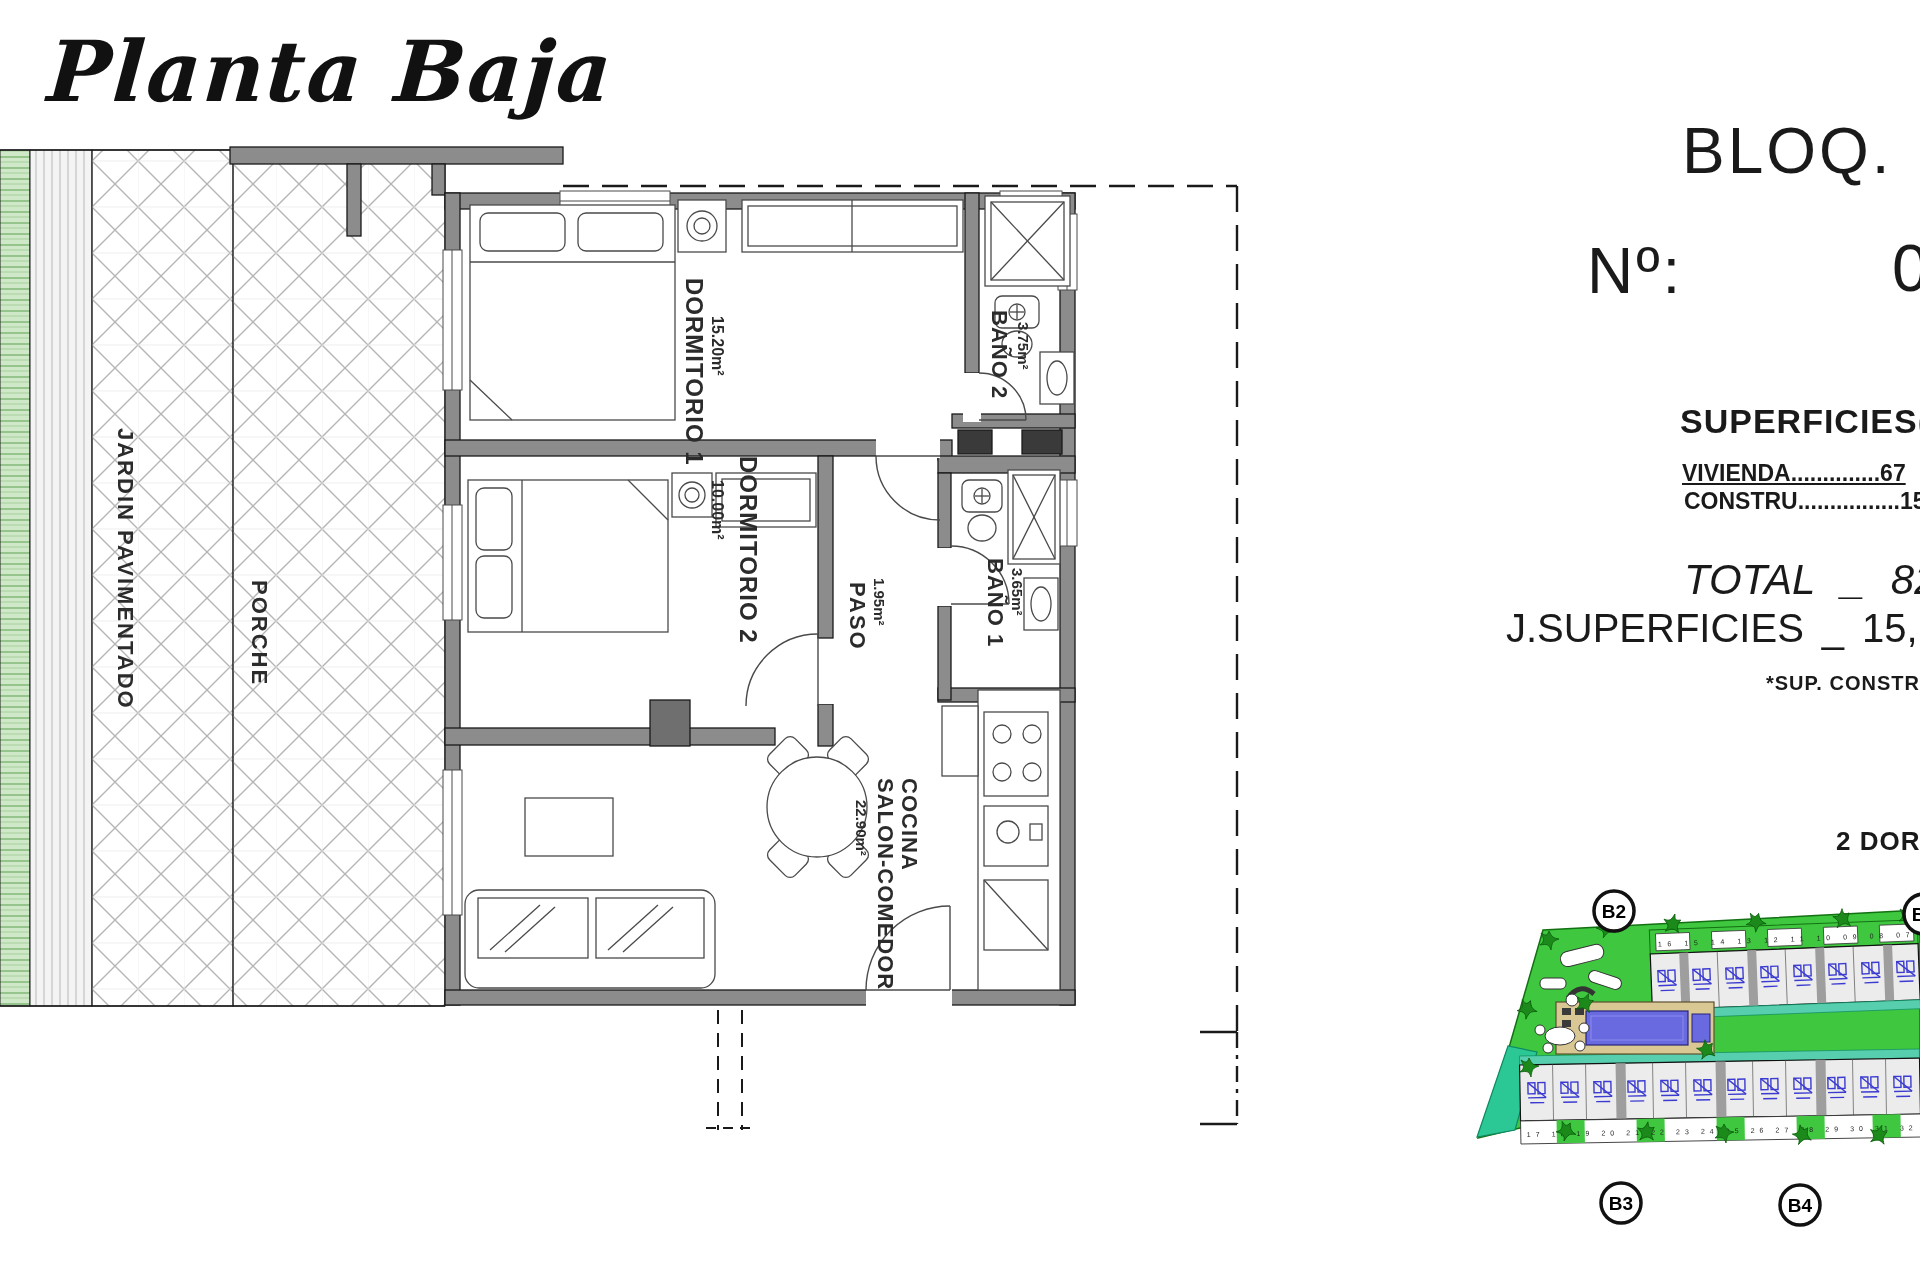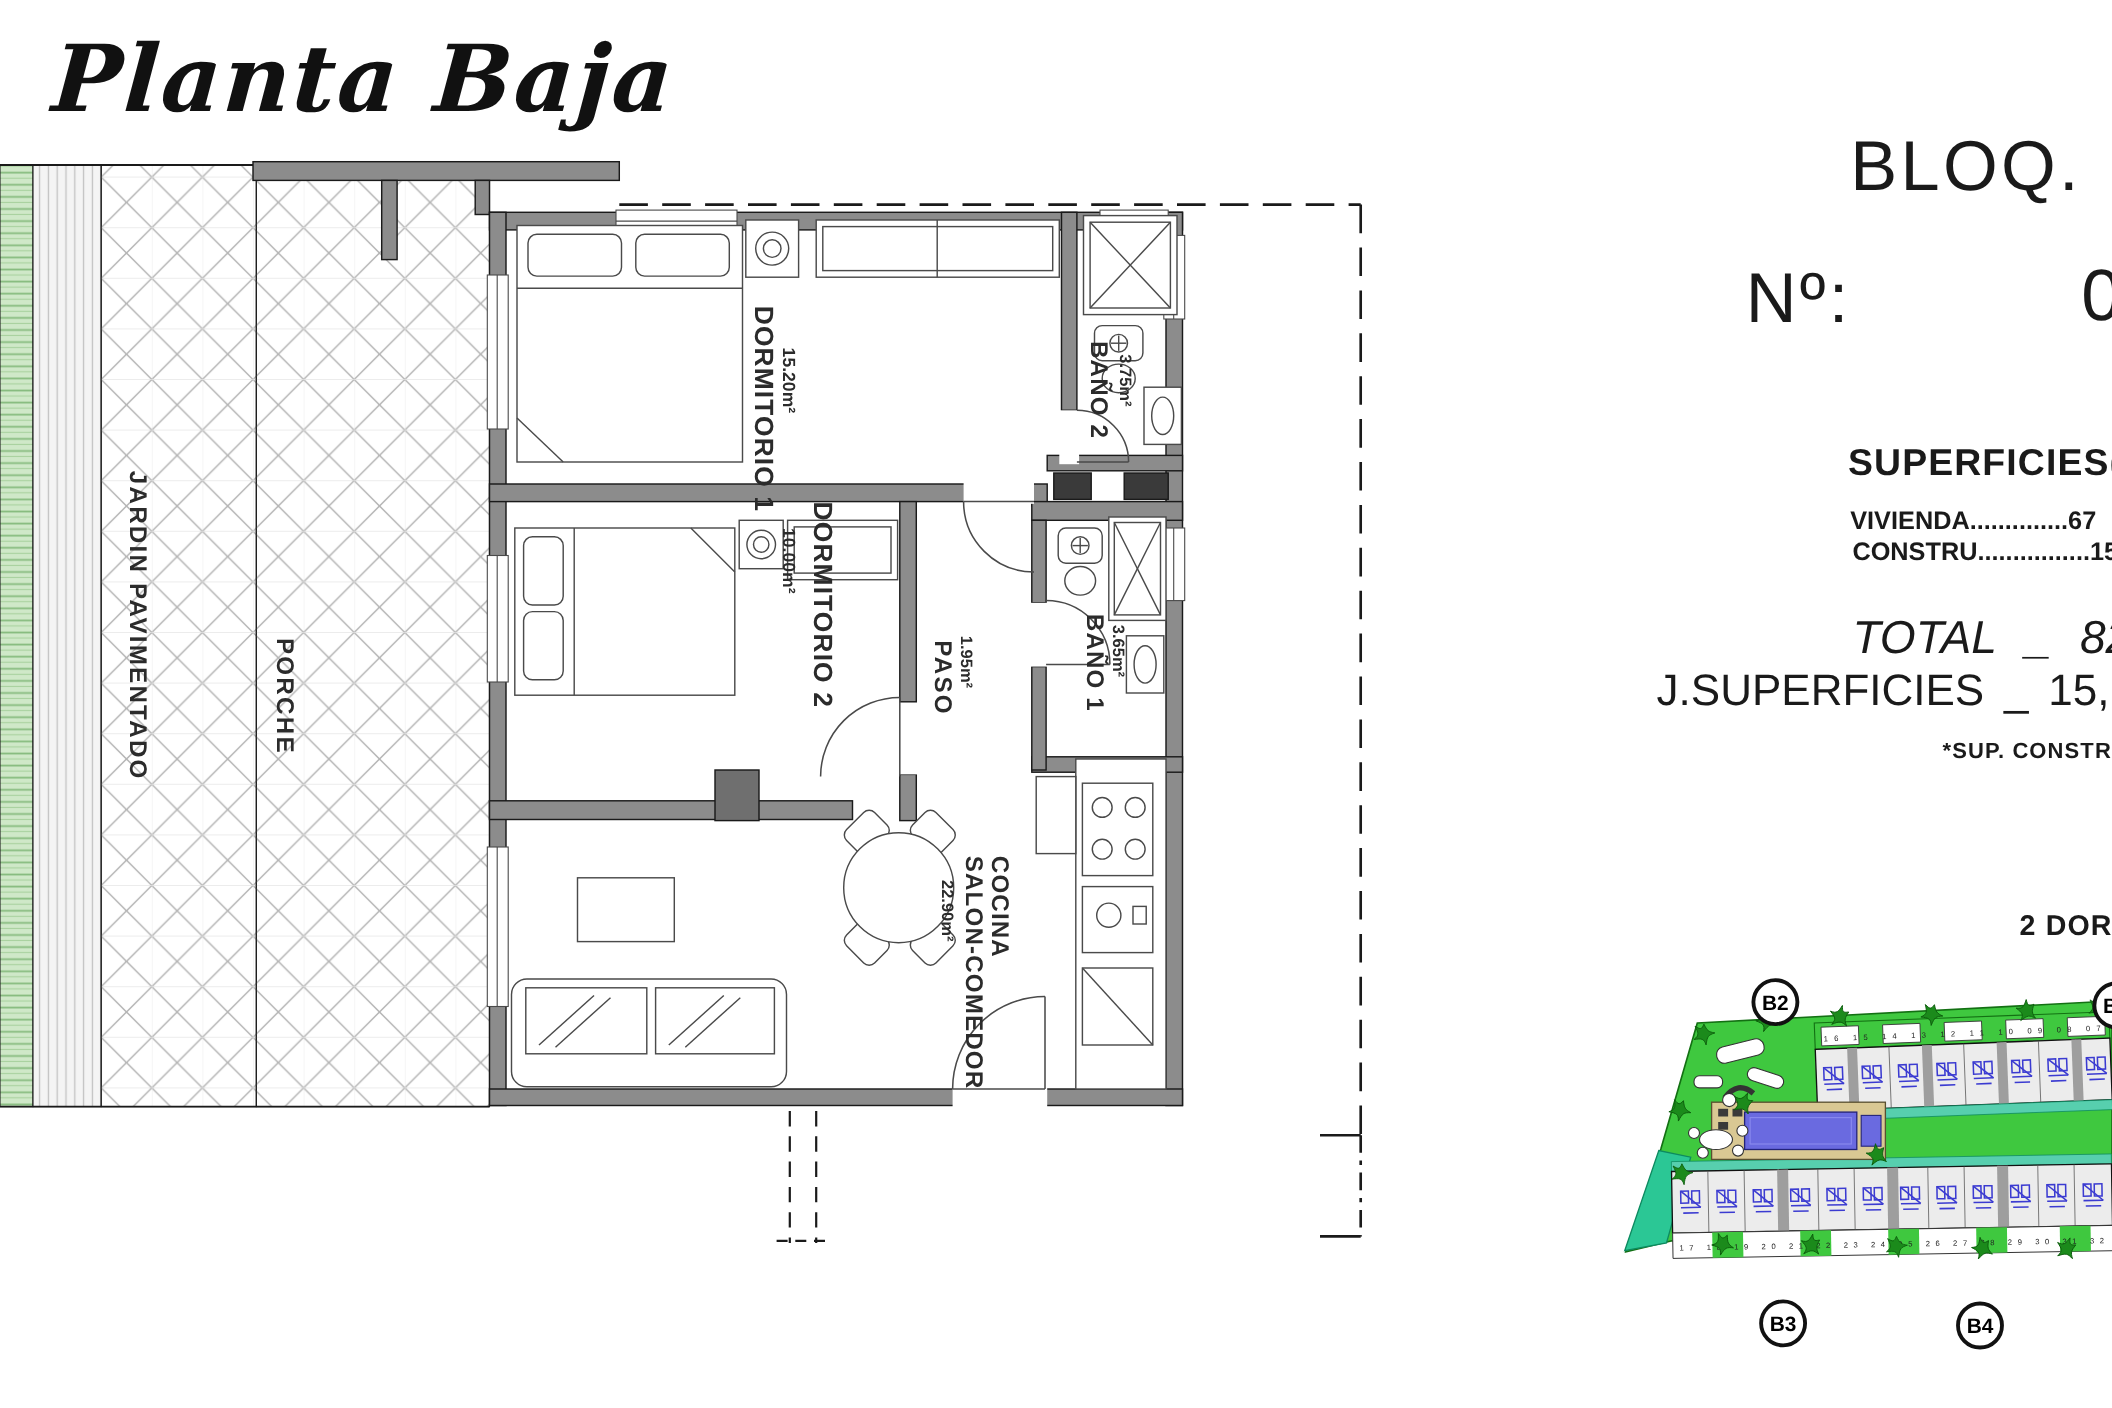--- a/index.html
+++ b/index.html
@@ -11,21 +11,21 @@
   #title{
     left:48px;top:22px;font-family:"DejaVu Serif",serif;
     font-style:italic;font-weight:700;font-size:84px;color:#111;
     transform:skewX(-4deg);letter-spacing:2px;white-space:nowrap;
   }
   .panel-big{font-size:64px;font-weight:400;letter-spacing:3px;white-space:nowrap;}
   .bloq{left:1682px;top:114px;}
   .numline{left:1587px;top:234px;}
   .numpartial{left:1892px;top:230px;font-size:66px;font-weight:500;}
   .sup{left:1680px;top:402px;font-size:34px;font-weight:600;letter-spacing:1px;white-space:nowrap;}
-  .viv{left:1682px;top:460px;font-size:23px;font-weight:600;white-space:nowrap;}
+  .viv{left:1682px;top:460px;font-size:23px;font-weight:600;white-space:nowrap;text-decoration:underline;}
   .por{left:1684px;top:488px;font-size:23px;font-weight:600;white-space:nowrap;}
   .rowline{display:flex;align-items:flex-end;white-space:nowrap;}
   .total{left:1684px;top:556px;font-size:42px;font-weight:500;}
   .total span{margin-right:26px;font-style:italic;}
   .jpav{left:1506px;top:606px;font-size:40px;font-weight:500;}
   .jpav span{margin-right:18px;}
   .foot{left:1766px;top:672px;font-size:20px;font-weight:600;letter-spacing:1px;white-space:nowrap;}
   .typ{left:1836px;top:826px;font-size:26px;font-weight:600;letter-spacing:1px;white-space:nowrap;}
   svg text{font-family:"Liberation Sans",sans-serif;}
 </style>

